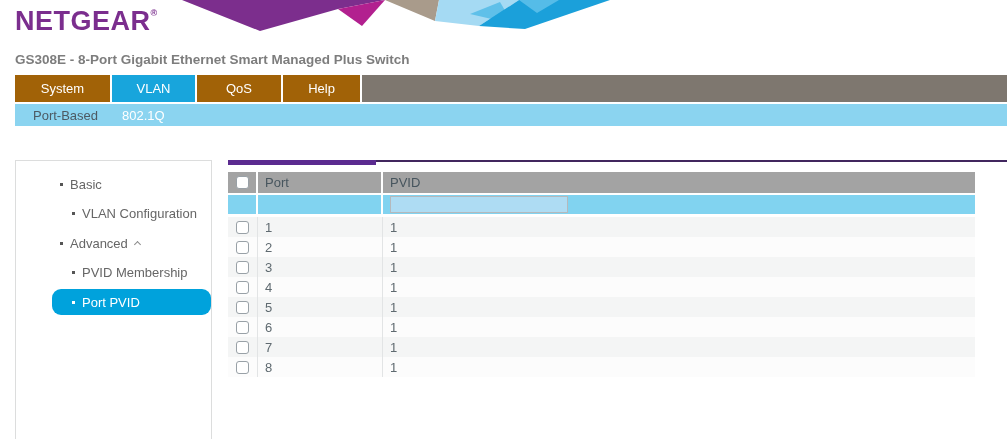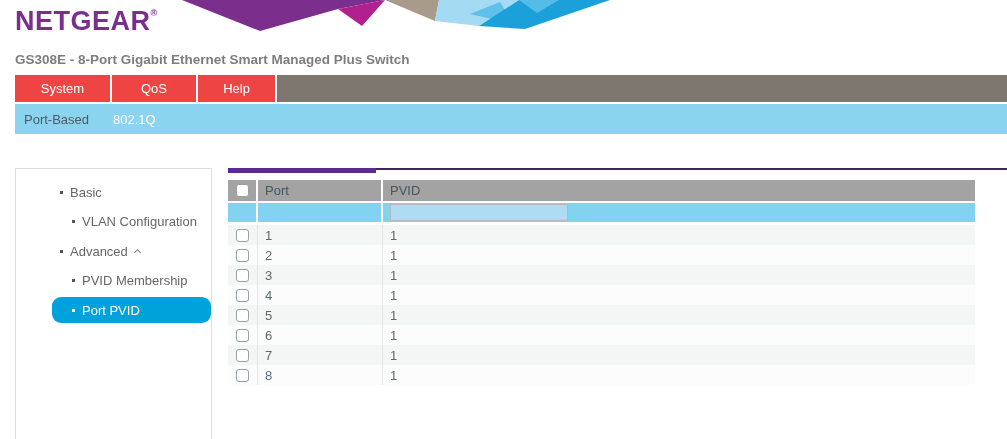--- a/index.html
+++ b/index.html
@@ -20,32 +20,32 @@
   }
   .logo sup { font-size:9px; vertical-align:14px; }
   .device-title {
     position:absolute; left:15px; top:52px;
     font-size:13.5px; font-weight:bold; color:#7d7d7d;
   }
 
   
   .nav { margin-left:15px; height:27px; display:flex; gap:2px; }
   .tab {
-    background:#ef4444; color:#fff; font-size:13px;
+    background:#a16207; color:#fff; font-size:13px;
     display:flex; align-items:center; justify-content:center;
     cursor:pointer;
   }
   .tab.t0{width:95px;} .tab.t1{width:83px;} .tab.t2{width:84px;} .tab.t3{width:77px;}
   .tab.active { background:#18a5dc; }
   .nav-filler { flex:1; background:#7e776f; }
 
   
   .subnav {
-    margin-left:15px; margin-top:2px; height:30px; background:#8bd4f0;
-    display:flex; align-items:center; font-size:13px; padding-left:9px;
+    margin-left:15px; margin-top:2px; height:22px; background:#8bd4f0;
+    display:flex; align-items:center; font-size:13px; padding-left:18px;
   }
   .subnav-item { color:#4d5a63; cursor:pointer; }
   .subnav-item.active { color:#ffffff; margin-left:24px; }
 
   
   .content { display:flex; margin-top:34px; margin-left:15px; align-items:flex-start; }
 
   .sidebar {
     width:197px; height:280px; border:1px solid #dcdddd;
     background:#fff; flex-shrink:0; padding-top:8px;padding-left:36px;
@@ -111,20 +111,21 @@
     <polygon points="292,14 322,2 335,24" fill="#5fc0e9"></polygon>
     <polygon points="301,26 341,0 432,0 347,29" fill="#1ba0da"></polygon>
     <polygon points="341,0 381,0 359,13" fill="#55bce8"></polygon>
   </svg>
   <div class="logo"><span>NETGEAR</span><sup>®</sup></div>
   <div class="device-title">GS308E - 8-Port Gigabit Ethernet Smart Managed Plus Switch</div>
 </div>
 
 <div class="nav">
   <div class="tab t0">System</div>
+  <div class="tab t1 active">VLAN</div>
   <div class="tab t2">QoS</div>
   <div class="tab t3">Help</div>
   <div class="nav-filler"></div>
 </div>
 
 <div class="subnav">
   <div class="subnav-item">Port-Based</div>
   <div class="subnav-item active">802.1Q</div>
 </div>
 

